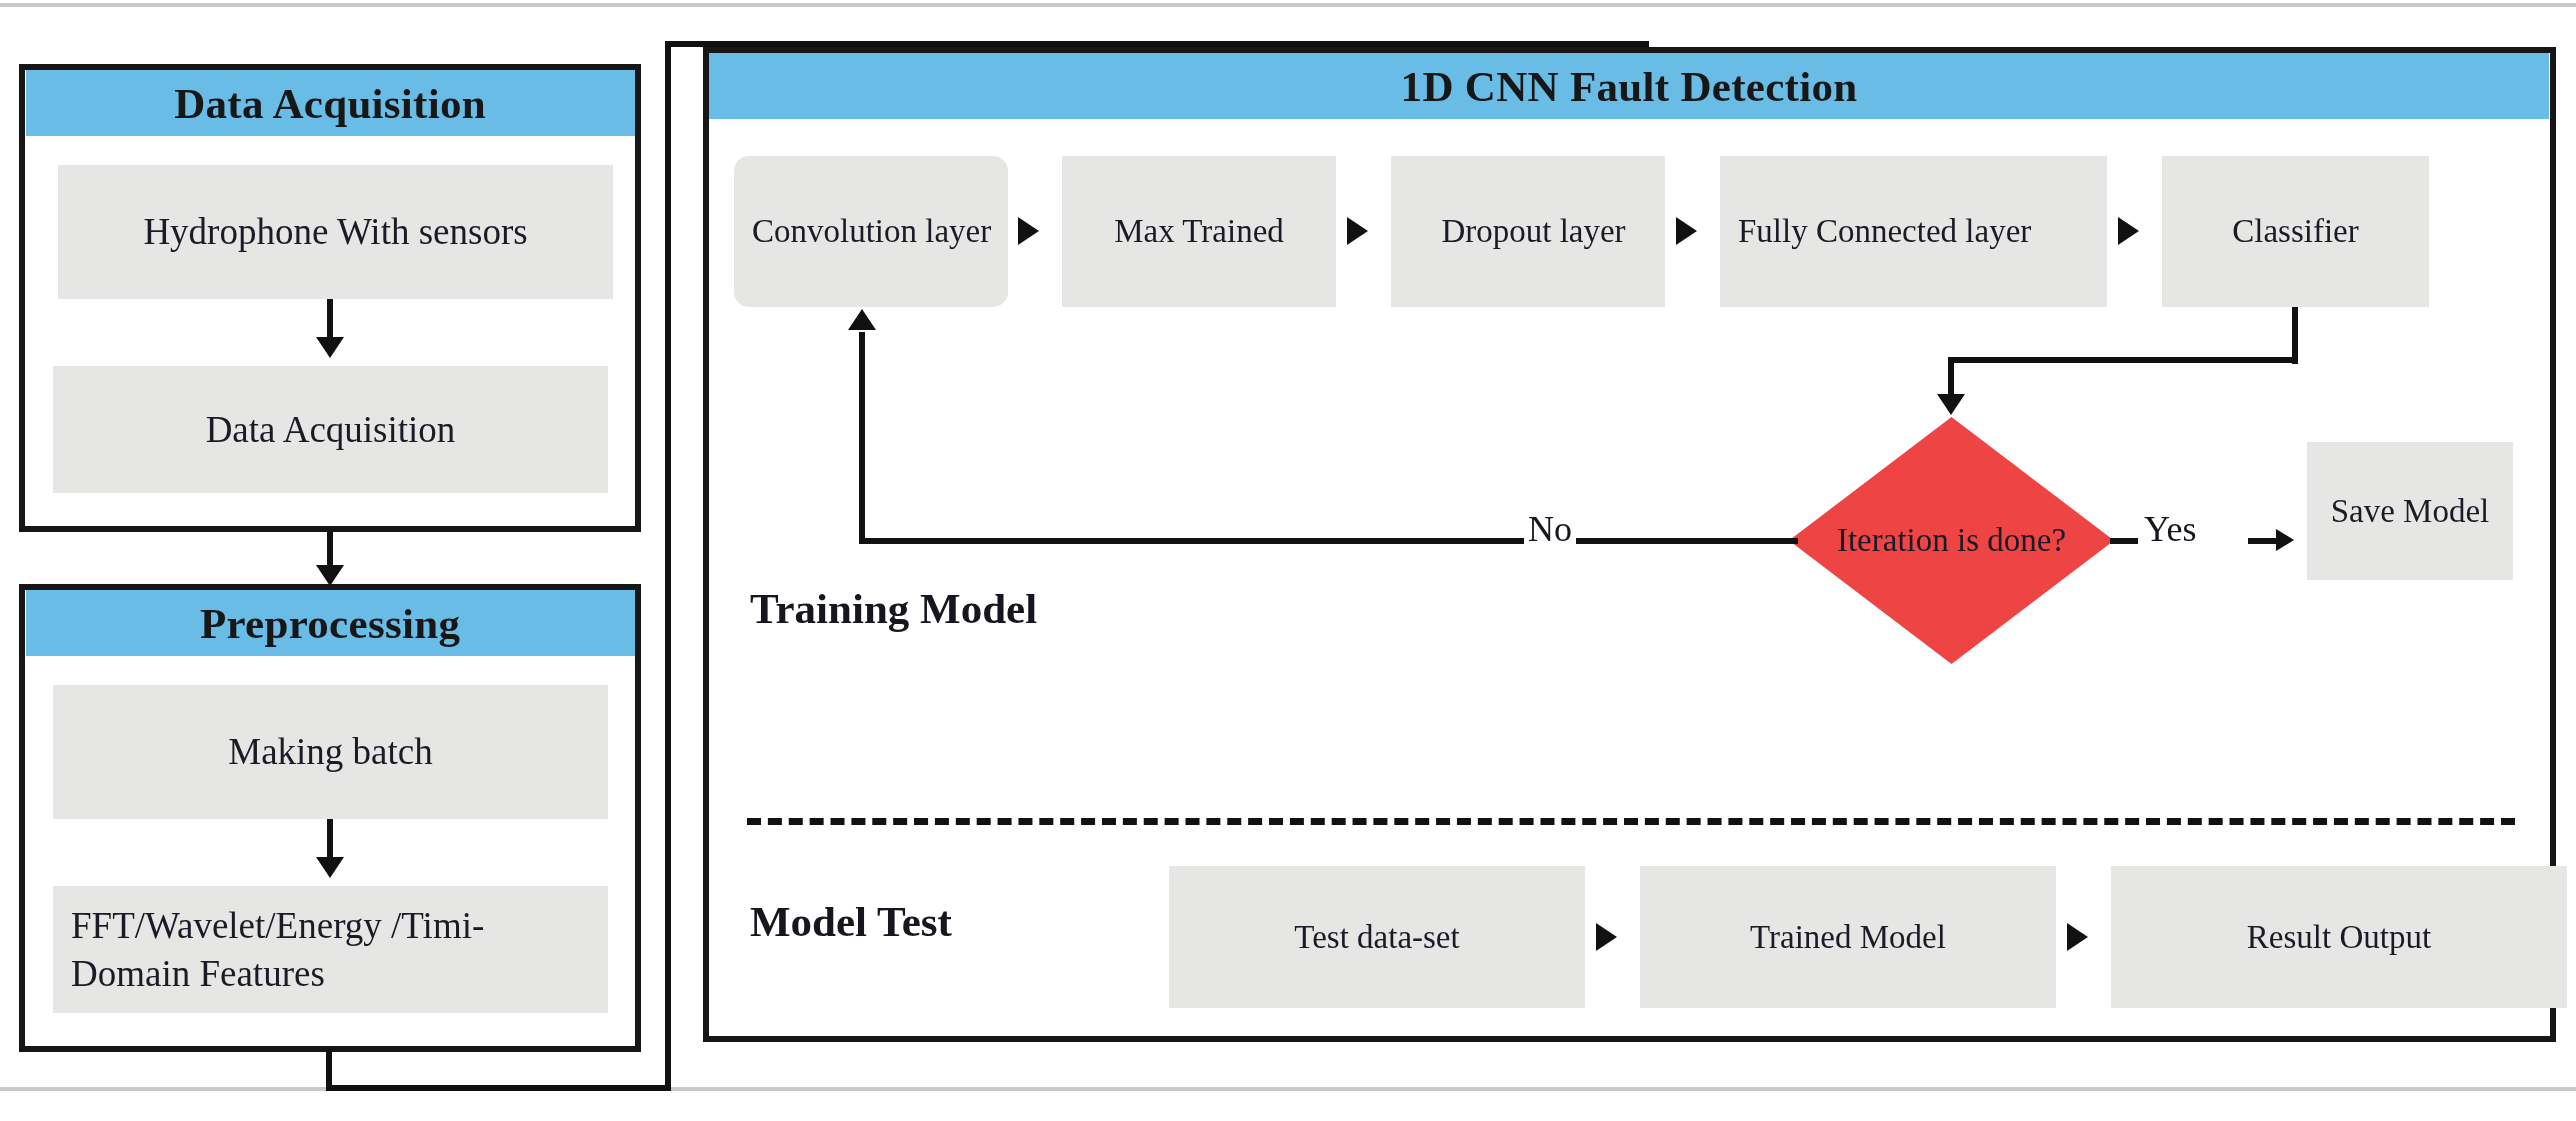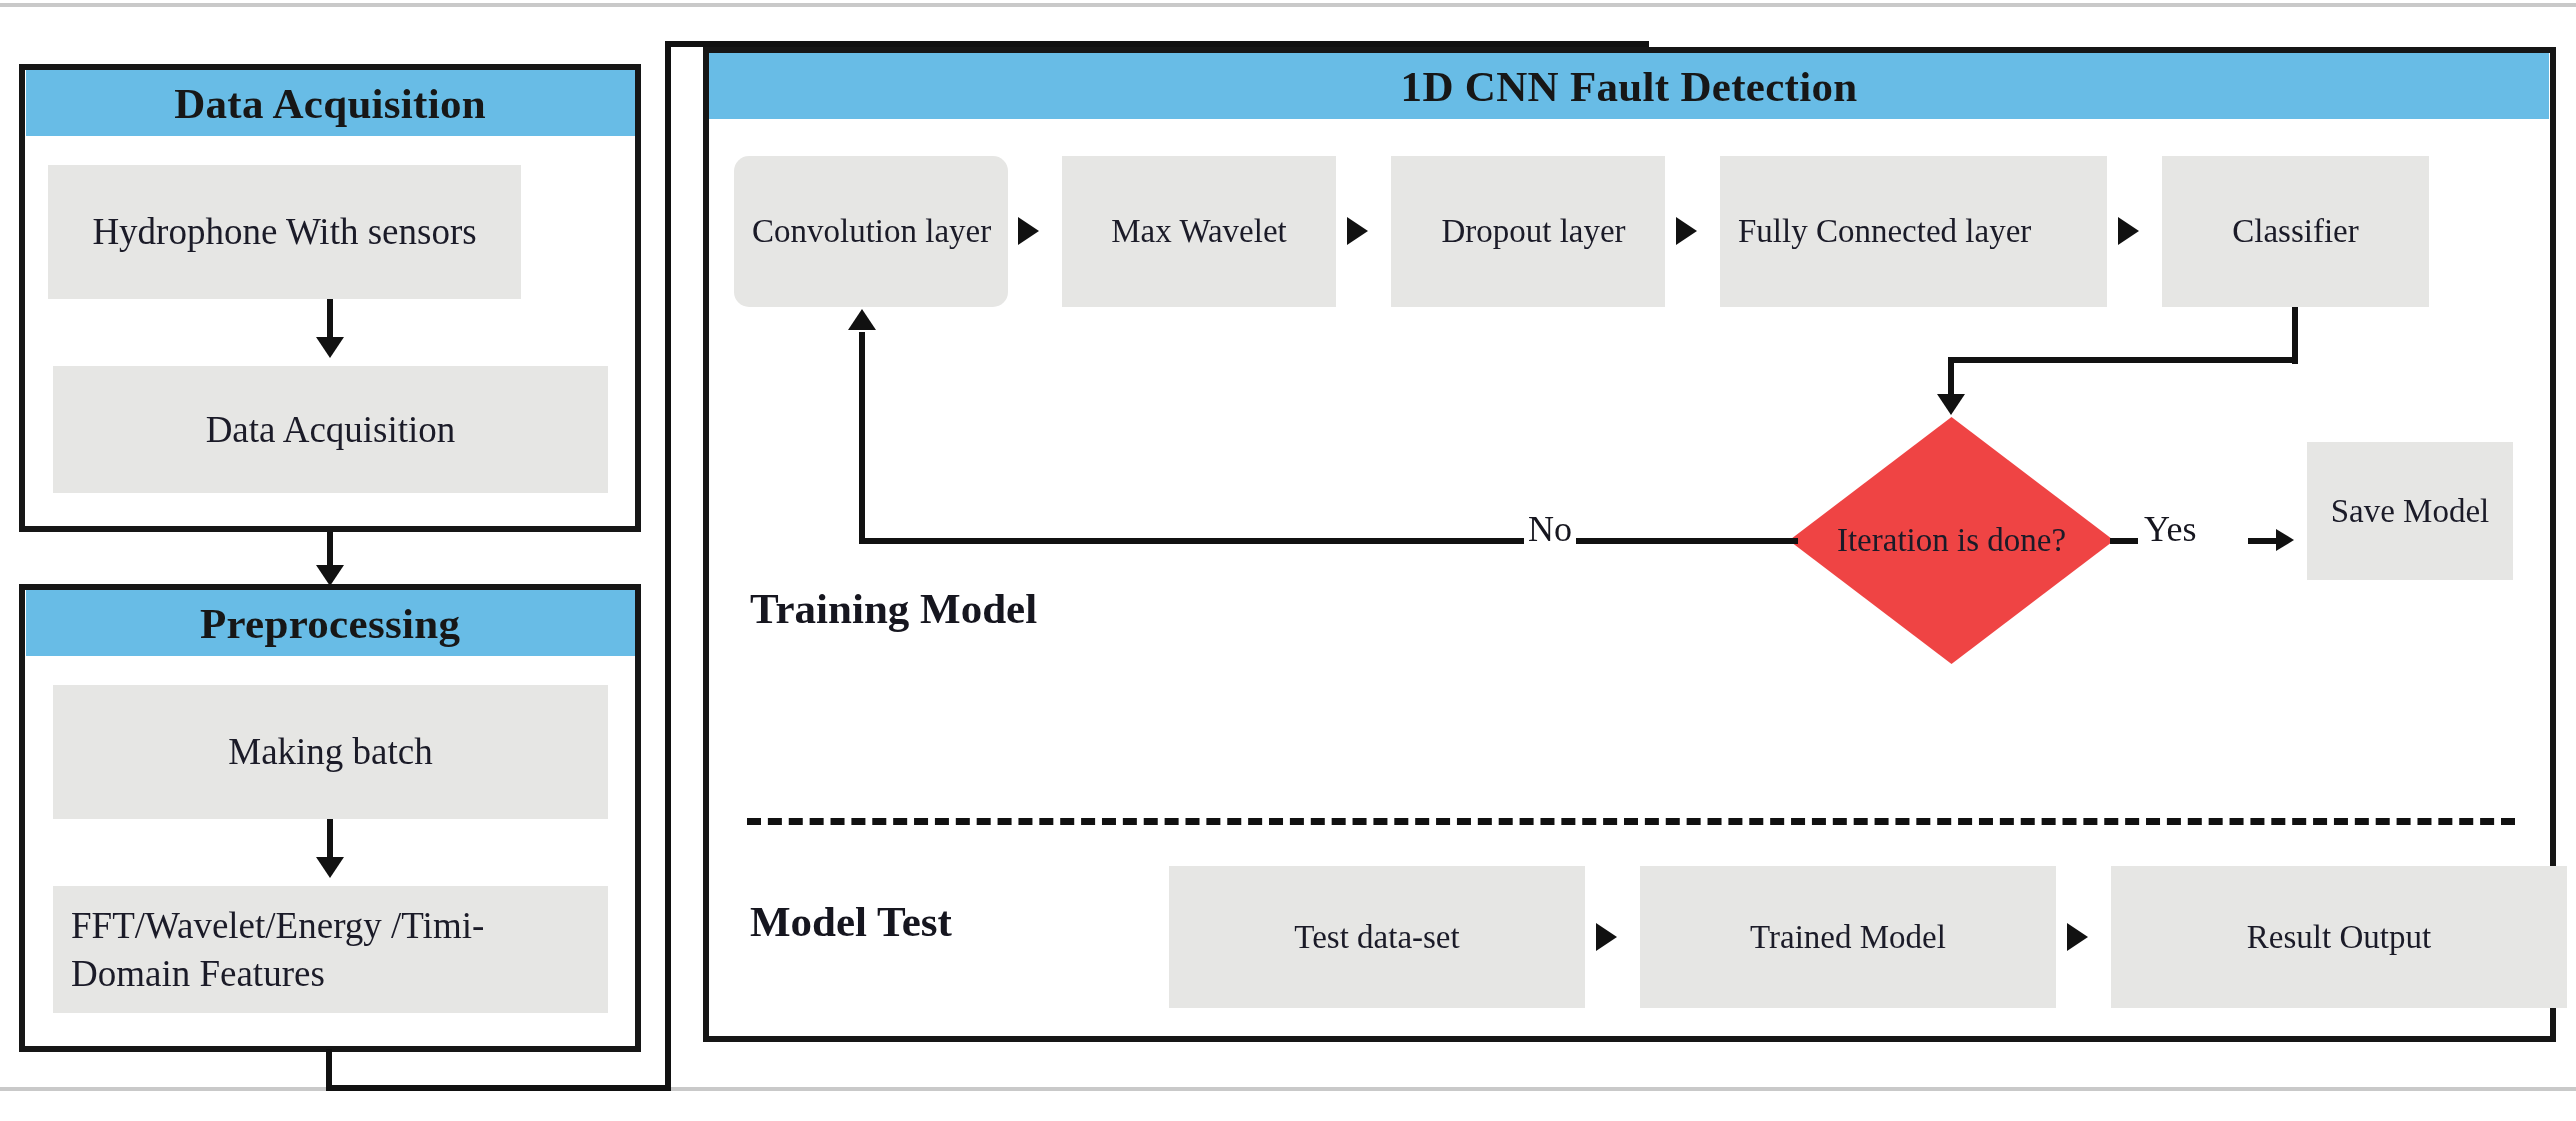--- a/index.html
+++ b/index.html
@@ -136,21 +136,21 @@
 
 <div id="canvas">
 
   <div class="page-rule top"></div>
   <div class="page-rule bottom"></div>
 
   <div class="panel" style="left:19.3px; top:64px; width:622px; height:468px;">
   </div>
   <div class="panel-header" style="left:25.6px; top:70px; width:609px; height:66px; font-size:43px;">Data Acquisition</div>
 
-  <div class="gbox center" style="left:48px; top:165px; width:473px; height:134px; font-size:37px;">
+  <div class="gbox center" style="left:58px; top:165px; width:555px; height:134px; font-size:37px;">
     <span>Hydrophone With sensors</span>
   </div>
 
   <div class="ln lnv" style="left:327px; top:299px; height:44px;"></div>
   <div class="arrow-d" style="left:316px; top:337px;"></div>
 
   <div class="gbox center" style="left:53px; top:366px; width:555px; height:127px; font-size:37px;">
     <span>Data Acquisition</span>
   </div>
 
@@ -182,21 +182,21 @@
   <div class="panel" style="left:703px; top:47px; width:1853px; height:995px;">
   </div>
   <div class="panel-header" style="left:709px; top:53px; width:1840px; height:66px; font-size:43px;">1D CNN Fault Detection</div>
 
   <div class="gbox left" style="left:734px; top:156px; width:274px; height:151px; font-size:33px;border-radius:15px;">
     <span>Convolution layer</span>
   </div>
   <div class="arrow-r" style="left:1018px; top:217px;"></div>
 
   <div class="gbox center" style="left:1062px; top:156px; width:274px; height:151px; font-size:33px;">
-    <span>Max Wavelet</span>
+    <span>Max Trained</span>
   </div>
   <div class="arrow-r" style="left:1347px; top:217px;"></div>
 
   <div class="gbox left" style="left:1391px; top:156px; width:274px; height:151px; font-size:33px;justify-content:center;">
     <span>Dropout layer</span>
   </div>
   <div class="arrow-r" style="left:1676px; top:217px;"></div>
 
   <div class="gbox left" style="left:1720px; top:156px; width:387px; height:151px; font-size:33px;">
     <span>Fully Connected layer</span>

